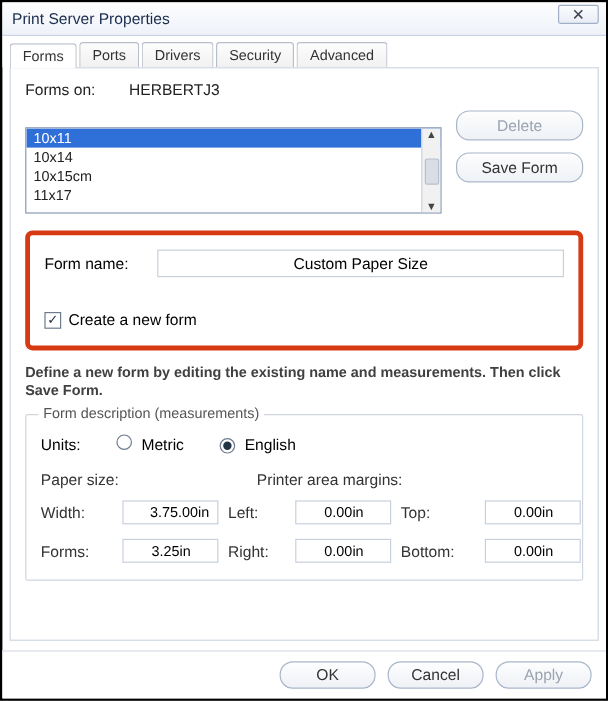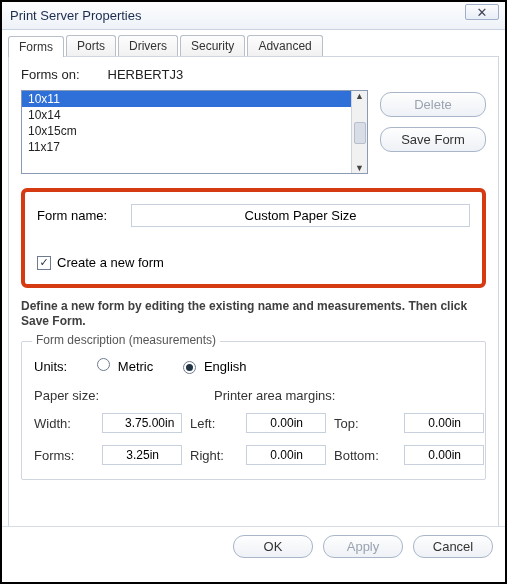--- a/index.html
+++ b/index.html
@@ -8,21 +8,21 @@
 .title-bar { height: 28px; background: linear-gradient(#fdfdfe,#eef2f8); border-bottom: 1px solid #c9d3e4; display: flex; align-items: center; padding: 0 8px; position: relative; color: #1b2d4f; }
 .title-bar .close { position: absolute; right: 6px; top: 2px; width: 34px; height: 16px; border: 1px solid #a0aec8; border-radius: 2px; background: linear-gradient(#fbfcfe,#e8edf6); display:flex; align-items:center; justify-content:center; font-size:12px; color:#445; }
 .tabs { display: flex; align-items: flex-end; height: 26px; padding: 4px 6px 0 6px; background: #fff; }
 .tab { padding: 3px 10px; border: 1px solid #b8bfc9; border-bottom: none; background: linear-gradient(#fdfdfd,#f1f1f1); margin-right: 2px; border-radius: 3px 3px 0 0; color:#333; font-size:12px;text-align:center; }
 .tab.active { background: #fff; position: relative; top: 1px; }
 .tab-body { border: 1px solid #cfd6e0; margin: 0 6px 0 6px; padding: 10px 12px 6px 12px; height: 478px; background: #fff; }
 .row { display: flex; align-items: center; margin-bottom: 8px; }
 .forms-on { color:#222; }
 .forms-on .val { margin-left: 28px; }
 .list-area { display: flex; gap: 12px; }
-.listbox { flex: 1; border: 1px solid #8a9ab5; height: 84px; overflow: hidden; position: relative; background:#fff; }
+.listbox { flex: 1; border: 1px solid #8a9ab5; height: 72px; overflow: hidden; position: relative; background:#fff;margin-top:16px; }
 .listbox .item { padding: 1px 6px; color:#222; font-size:12px; }
 .listbox .item.selected { background: #2f6fd8; color: #fff; }
 .listbox .scroll { position:absolute; right:0; top:0; bottom:0; width:16px; background:#f1f1f1; border-left:1px solid #cdd4de; display:flex; flex-direction:column; justify-content:space-between; align-items:center; }
 .listbox .scroll span { font-size:9px; color:#444; }
 .listbox .scroll .thumb { width:12px; height:22px; background:#d9dee6; border:1px solid #b6bfcd; border-radius:2px; margin-top:2px;}
 .side-btns { display: flex; flex-direction: column; gap: 10px; width: 106px; margin-top:2px;}
 .btn { border: 1px solid #a9b6ca; border-radius: 11px; background: linear-gradient(#fefefe,#eef1f6); padding: 4px 0; text-align: center; color:#333; font-size:13px; }
 .btn.disabled { color:#9aa3b0; }
 .hl-box { border: 4px solid #d63a12; border-radius: 6px; padding: 12px 12px 14px 12px; margin-top: 14px; }
 .form-name-row { display:flex; align-items:center; gap: 24px; }
@@ -33,21 +33,21 @@
 .fieldset { border:1px solid #cfd6e0; border-radius:2px; padding: 10px 12px 14px 12px; margin-top: 12px; position:relative; }
 .fieldset .legend { position:absolute; top:-9px; left:10px; background:#fff; padding:0 4px; color:#555; font-size:12px; }
 .units-row { display:flex; align-items:center; gap: 30px; margin-top:6px; }
 .radio { width:13px; height:13px; border:1px solid #6e7b8f; border-radius:50%; display:inline-flex; align-items:center; justify-content:center; margin-right:4px; background:#fff;}
 .radio.checked::after { content:""; width:7px; height:7px; background:#234; border-radius:50%; }
 .labels-row { display:flex; margin-top:14px; color:#333; }
 .labels-row .left { width: 180px; }
 .grid { display:grid; grid-template-columns: 60px 80px 48px 80px 62px 80px; row-gap:12px; column-gap:8px; align-items:center; margin-top:10px; }
 .cell-label { color:#333; }
 .val-input { border:1px solid #c8d0dd; padding:2px 22px; text-align:right; background:#fff; font-size:12px;}
-.footer { position:absolute; left:0; right:0; bottom:16px; height:40px; border-top:1px solid #d7dde7; display:flex; justify-content:flex-end; align-items:center; gap:10px; padding:0 12px; background:#fff;}
+.footer { position:absolute; left:0; right:0; bottom:0; height:40px; border-top:1px solid #d7dde7; display:flex; justify-content:flex-end; align-items:center; gap:10px; padding:0 12px; background:#fff;}
 .footer .btn { width:80px; padding:3px 0; }
 </style>
 </head>
 <body>
 
 <div class="window">
   <div class="title-bar">
     <span>Print Server Properties</span>
     <div class="close">
         <span>✕</span>
@@ -132,16 +132,16 @@
         <div class="cell-label">Right:</div>
         <div class="val-input">0.00in</div>
         <div class="cell-label">Bottom:</div>
         <div class="val-input">0.00in</div>
       </div>
     </div>
   </div>
 
   <div class="footer">
     <div class="btn">OK</div>
+    <div class="btn">Cancel</div>
     <div class="btn disabled">Apply</div>
-    <div class="btn">Cancel</div>
   </div>
 </div>
 
 </body></html>

